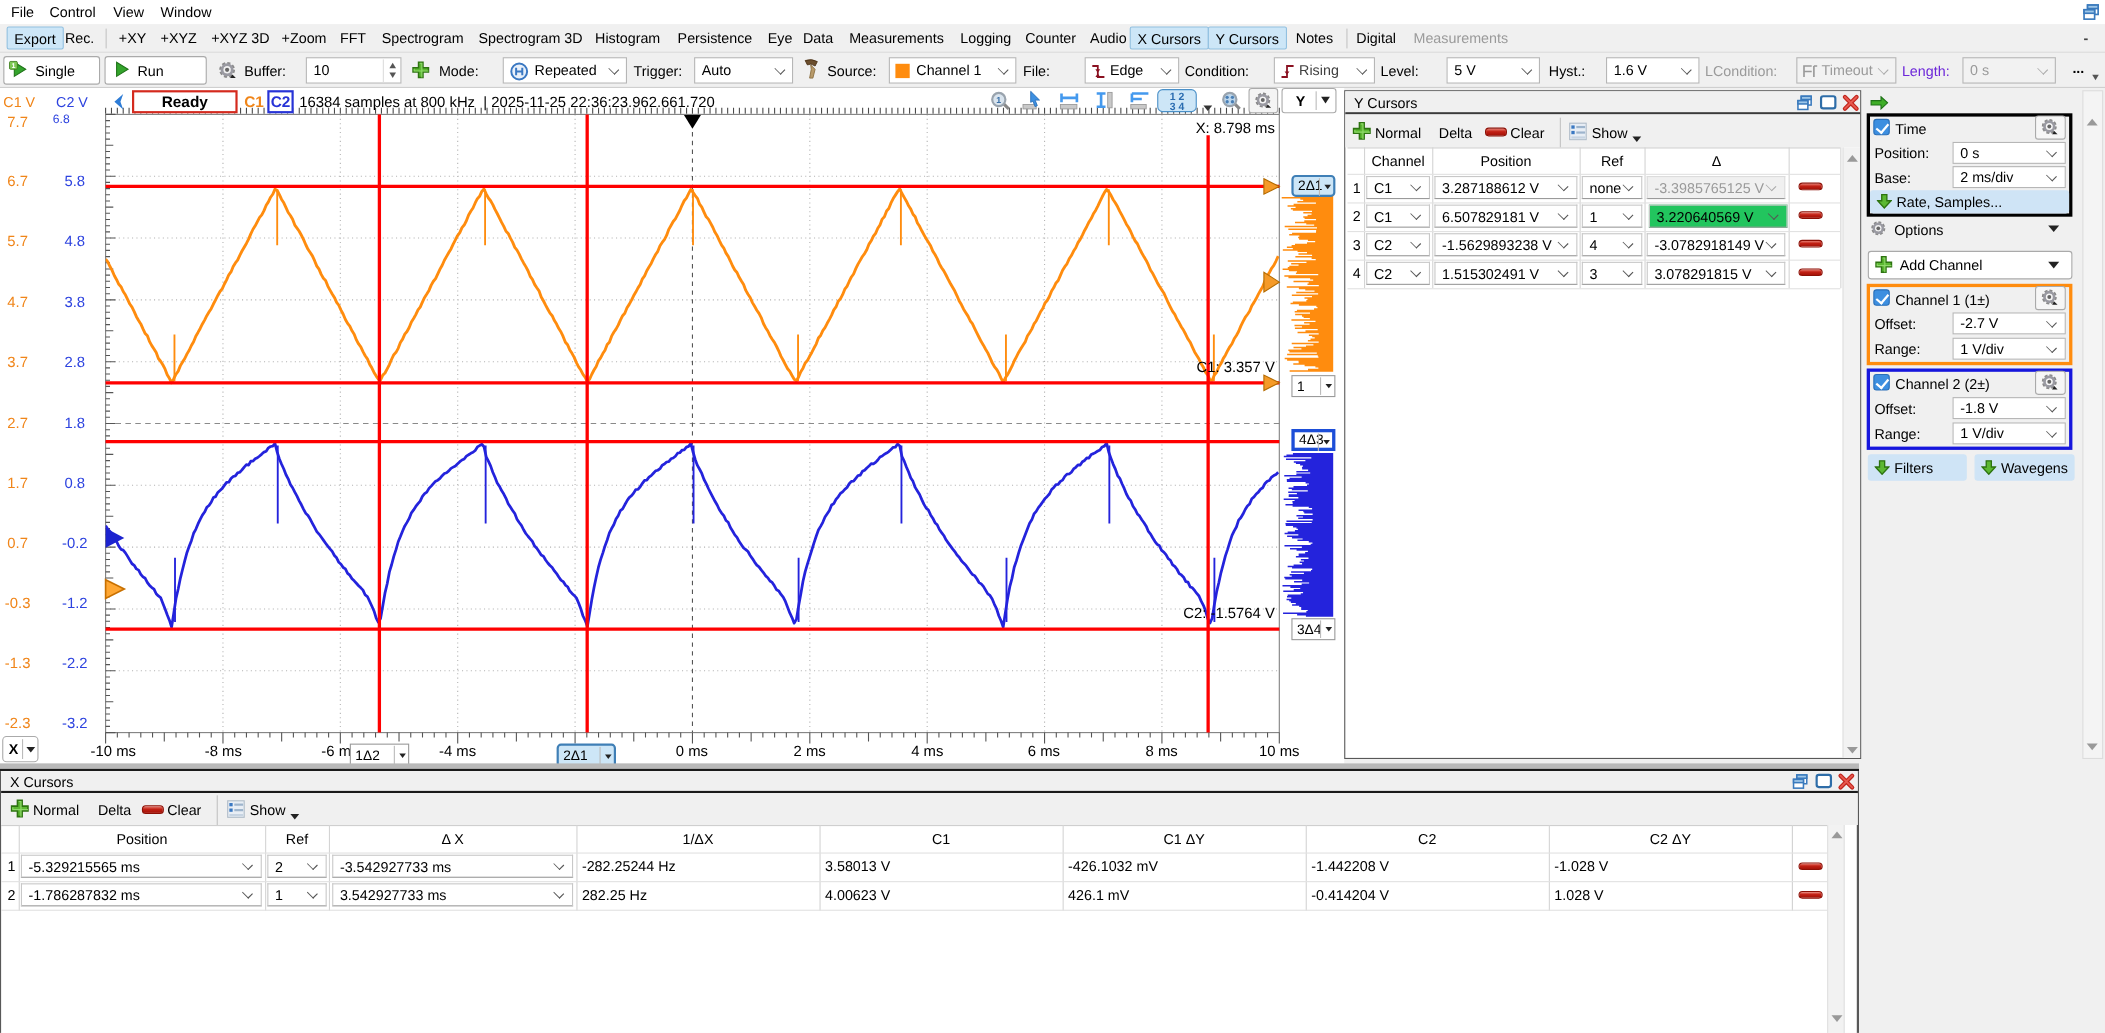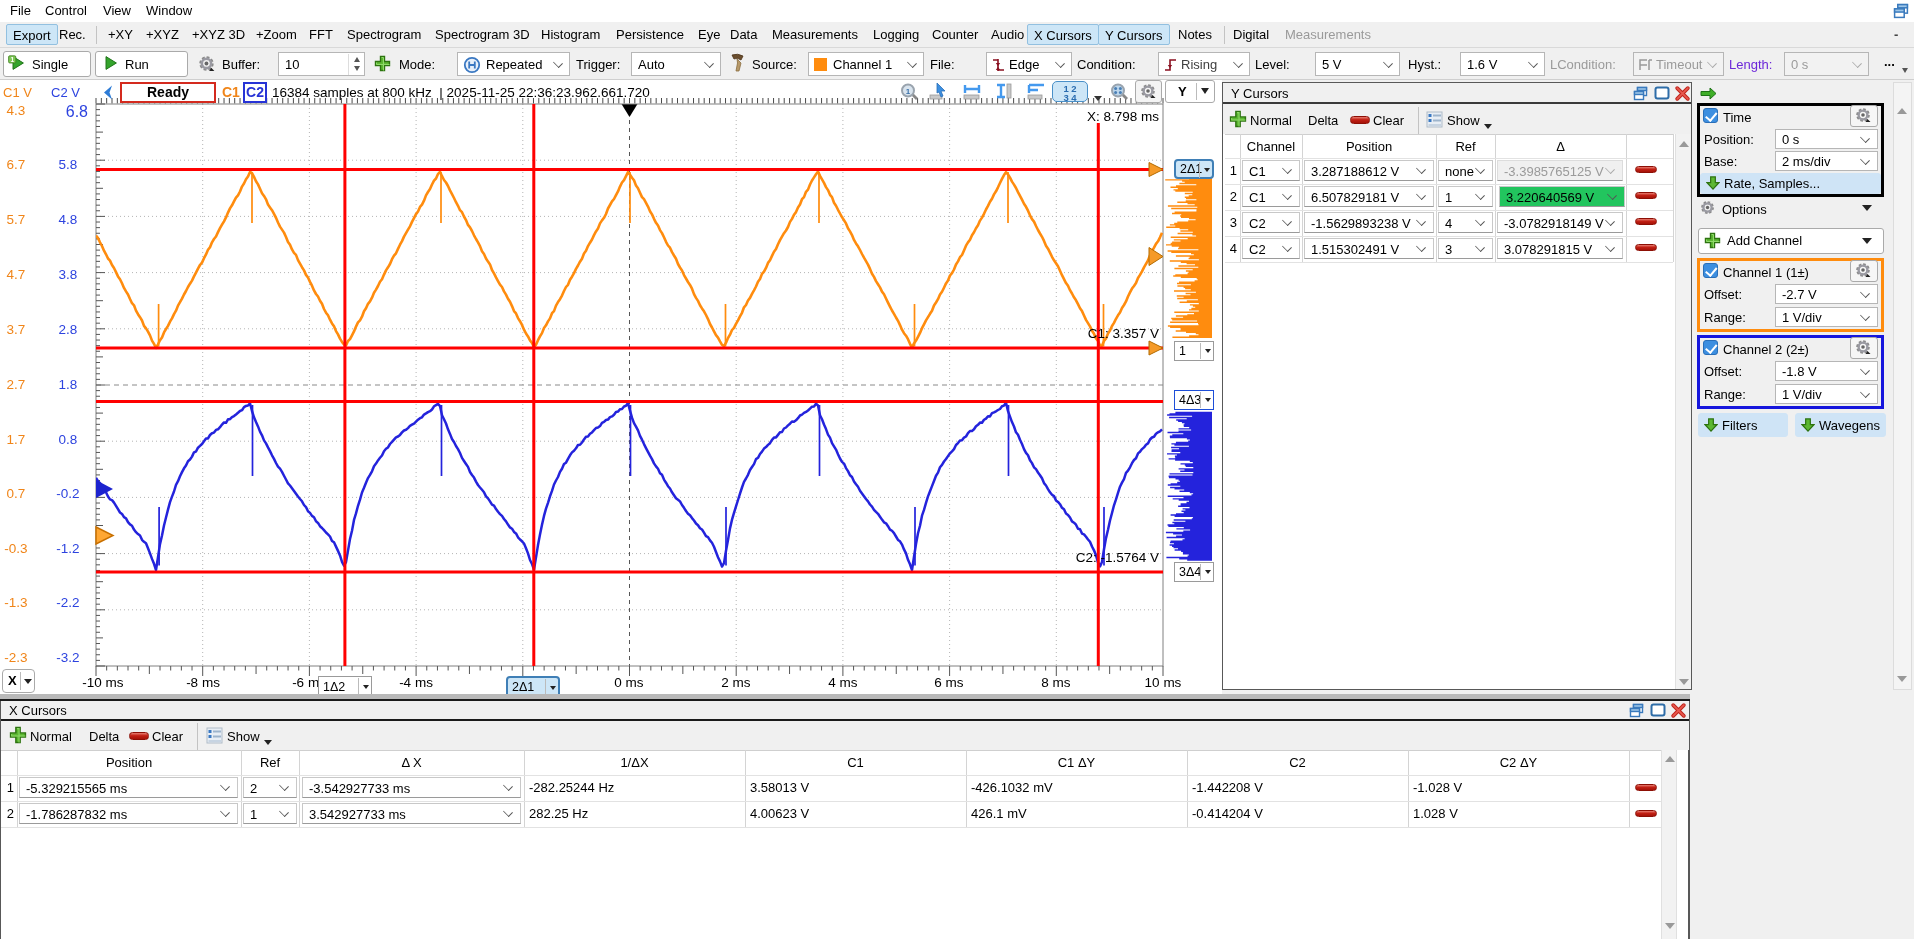--- a/index.html
+++ b/index.html
@@ -244,32 +244,32 @@
 <path d="M10,431 L27,439.5 L10,448 Z" fill="#ffa733" stroke="#c87000" stroke-width="1.5"></path>
 <path d="M1077,73.5 L1063,66.5 L1063,80.5 Z" fill="#f59a28" stroke="#b36b00" stroke-width="1"></path>
 <path d="M1077,160.5 L1063,151.5 L1063,169.5 Z" fill="#f59a28" stroke="#b36b00" stroke-width="1"></path>
 <path d="M1077,252 L1063,245 L1063,259 Z" fill="#f59a28" stroke="#b36b00" stroke-width="1"></path>
 <text x="1073" y="25" font-family="Liberation Sans, sans-serif" font-size="13.5" fill="#000" text-anchor="end">X: 8.798 ms</text>
 <text x="1073" y="242" font-family="Liberation Sans, sans-serif" font-size="13.5" fill="#000" text-anchor="end">C1: 3.357 V</text>
 <text x="1073" y="466" font-family="Liberation Sans, sans-serif" font-size="13.5" fill="#000" text-anchor="end">C2: -1.5764 V</text>
 <path d="M1103.1,82.5H1126 M1079.2,83.8H1126 M1096.1,85.0H1126 M1098.7,86.2H1126 M1093.4,87.5H1126 M1110.3,88.8H1126 M1090.0,90.0H1126 M1084.5,91.2H1126 M1091.8,92.5H1126 M1087.5,93.8H1126 M1089.3,95.0H1126 M1106.7,96.2H1126 M1098.8,97.5H1126 M1106.3,98.8H1126 M1102.7,100.0H1126 M1098.8,101.2H1126 M1100.0,102.5H1126 M1110.4,103.8H1126 M1099.7,105.0H1126 M1091.3,106.2H1126 M1101.5,107.5H1126 M1108.7,108.8H1126 M1081.9,110.0H1126 M1111.3,111.2H1126 M1085.2,112.5H1126 M1110.5,113.8H1126 M1110.4,115.0H1126 M1088.6,116.2H1126 M1086.0,117.5H1126 M1095.2,118.8H1126 M1094.1,120.0H1126 M1095.0,121.2H1126 M1103.0,122.5H1126 M1109.6,123.8H1126 M1102.2,125.0H1126 M1091.3,126.2H1126 M1088.2,127.5H1126 M1083.9,128.8H1126 M1089.3,130.0H1126 M1080.2,131.2H1126 M1093.6,132.5H1126 M1102.2,133.8H1126 M1094.4,135.0H1126 M1106.8,136.2H1126 M1091.6,137.5H1126 M1106.4,138.8H1126 M1110.1,140.0H1126 M1084.7,141.2H1126 M1101.7,142.5H1126 M1087.8,143.8H1126 M1094.5,145.0H1126 M1086.1,146.2H1126 M1084.7,147.5H1126 M1080.0,148.8H1126 M1085.7,150.0H1126 M1093.1,151.2H1126 M1092.1,152.5H1126 M1112.4,153.8H1126 M1081.6,155.0H1126 M1085.3,156.2H1126 M1105.0,157.5H1126 M1107.8,158.8H1126 M1089.9,160.0H1126 M1103.7,161.2H1126 M1102.6,162.5H1126 M1112.9,163.8H1126 M1083.8,165.0H1126 M1094.8,166.2H1126 M1100.6,167.5H1126 M1109.0,168.8H1126 M1092.4,170.0H1126 M1112.3,171.2H1126 M1088.4,172.5H1126 M1106.7,173.8H1126 M1099.9,175.0H1126 M1102.6,176.2H1126 M1101.6,177.5H1126 M1089.3,178.8H1126 M1087.2,180.0H1126 M1094.8,181.2H1126 M1110.7,182.5H1126 M1111.7,183.8H1126 M1108.6,185.0H1126 M1093.0,186.2H1126 M1091.0,187.5H1126 M1104.9,188.8H1126 M1091.4,190.0H1126 M1097.6,191.2H1126 M1099.1,192.5H1126 M1104.8,193.8H1126 M1088.0,195.0H1126 M1109.9,196.2H1126 M1099.6,197.5H1126 M1104.5,198.8H1126 M1090.8,200.0H1126 M1097.6,201.2H1126 M1091.2,202.5H1126 M1111.9,203.8H1126 M1100.8,205.0H1126 M1093.6,206.2H1126 M1112.8,207.5H1126 M1103.9,208.8H1126 M1106.9,210.0H1126 M1109.2,211.2H1126 M1105.4,212.5H1126 M1103.0,213.8H1126 M1112.8,215.0H1126 M1088.3,216.2H1126 M1108.0,217.5H1126 M1101.3,218.8H1126 M1089.9,220.0H1126 M1097.1,221.2H1126 M1085.2,222.5H1126 M1086.2,223.8H1126 M1111.1,225.0H1126 M1084.1,226.2H1126 M1112.0,227.5H1126 M1112.6,228.8H1126 M1081.9,230.0H1126 M1084.1,231.2H1126 M1094.5,232.5H1126 M1094.6,233.8H1126 M1089.7,235.0H1126 M1100.0,236.2H1126 M1109.8,237.5H1126 M1112.5,238.8H1126 M1103.1,240.0H1126 M1086.4,241.2H1126" stroke="#ff8c0e" stroke-width="1.35" fill="none"></path>
 <path d="M1089.4,316.5H1126 M1083.5,317.8H1126 M1081.1,319.0H1126 M1106.1,320.2H1126 M1083.1,321.5H1126 M1100.7,322.8H1126 M1090.2,324.0H1126 M1092.1,325.2H1126 M1095.9,326.5H1126 M1098.5,327.8H1126 M1097.6,329.0H1126 M1097.8,330.2H1126 M1103.2,331.5H1126 M1092.5,332.8H1126 M1105.1,334.0H1126 M1092.5,335.2H1126 M1081.5,336.5H1126 M1097.3,337.8H1126 M1086.3,339.0H1126 M1083.8,340.2H1126 M1083.9,341.5H1126 M1100.9,342.8H1126 M1103.9,344.0H1126 M1102.2,345.2H1126 M1089.9,346.5H1126 M1085.4,347.8H1126 M1088.4,349.0H1126 M1102.9,350.2H1126 M1085.1,351.5H1126 M1093.0,352.8H1126 M1085.6,354.0H1126 M1085.5,355.2H1126 M1094.3,356.5H1126 M1081.0,357.8H1126 M1090.9,359.0H1126 M1088.9,360.2H1126 M1089.2,361.5H1126 M1082.6,362.8H1126 M1089.1,364.0H1126 M1103.8,365.2H1126 M1106.8,366.5H1126 M1094.5,367.8H1126 M1098.8,369.0H1126 M1099.7,370.2H1126 M1107.3,371.5H1126 M1092.6,372.8H1126 M1098.5,374.0H1126 M1094.2,375.2H1126 M1107.3,376.5H1126 M1083.5,377.8H1126 M1106.5,379.0H1126 M1082.6,380.2H1126 M1082.9,381.5H1126 M1089.5,382.8H1126 M1092.6,384.0H1126 M1093.9,385.2H1126 M1091.2,386.5H1126 M1084.6,387.8H1126 M1081.8,389.0H1126 M1094.3,390.2H1126 M1084.1,391.5H1126 M1088.5,392.8H1126 M1098.2,394.0H1126 M1093.5,395.2H1126 M1103.8,396.5H1126 M1107.1,397.8H1126 M1105.5,399.0H1126 M1081.7,400.2H1126 M1097.5,401.5H1126 M1086.7,402.8H1126 M1092.7,404.0H1126 M1103.0,405.2H1126 M1100.5,406.5H1126 M1094.6,407.8H1126 M1094.6,409.0H1126 M1092.1,410.2H1126 M1103.5,411.5H1126 M1096.6,412.8H1126 M1099.4,414.0H1126 M1095.5,415.2H1126 M1097.7,416.5H1126 M1090.0,417.8H1126 M1084.6,419.0H1126 M1088.6,420.2H1126 M1106.9,421.5H1126 M1105.8,422.8H1126 M1087.7,424.0H1126 M1099.4,425.2H1126 M1086.4,426.5H1126 M1088.3,427.8H1126 M1081.5,429.0H1126 M1082.4,430.2H1126 M1097.8,431.5H1126 M1090.4,432.8H1126 M1104.1,434.0H1126 M1097.3,435.2H1126 M1079.9,436.5H1126 M1087.1,437.8H1126 M1096.0,439.0H1126 M1090.1,440.2H1126 M1080.6,441.5H1126 M1098.6,442.8H1126 M1096.5,444.0H1126 M1084.6,445.2H1126 M1084.0,446.5H1126 M1087.9,447.8H1126 M1083.6,449.0H1126 M1086.0,450.2H1126 M1087.5,451.5H1126 M1092.0,452.8H1126 M1088.6,454.0H1126 M1095.1,455.2H1126 M1096.9,456.5H1126 M1096.9,457.8H1126 M1102.8,459.0H1126 M1101.6,460.2H1126 M1080.4,461.5H1126 M1093.2,462.8H1126 M1101.2,464.0H1126" stroke="#2423dc" stroke-width="1.35" fill="none"></path>
 </svg>
-<div class="lbl" style="left:0;top:103px;width:32px;text-align:center;color:#f08519;font-size:13.5px">4.3</div>
+<div class="lbl" style="left:0;top:103px;width:32px;text-align:center;color:#f08519;font-size:13.5px">7.7</div>
 <div class="lbl" style="left:0;top:157px;width:32px;text-align:center;color:#f08519;font-size:13.5px">6.7</div>
 <div class="lbl" style="left:0;top:212px;width:32px;text-align:center;color:#f08519;font-size:13.5px">5.7</div>
 <div class="lbl" style="left:0;top:267px;width:32px;text-align:center;color:#f08519;font-size:13.5px">4.7</div>
 <div class="lbl" style="left:0;top:322px;width:32px;text-align:center;color:#f08519;font-size:13.5px">3.7</div>
 <div class="lbl" style="left:0;top:377px;width:32px;text-align:center;color:#f08519;font-size:13.5px">2.7</div>
 <div class="lbl" style="left:0;top:432px;width:32px;text-align:center;color:#f08519;font-size:13.5px">1.7</div>
 <div class="lbl" style="left:0;top:486px;width:32px;text-align:center;color:#f08519;font-size:13.5px">0.7</div>
 <div class="lbl" style="left:0;top:541px;width:32px;text-align:center;color:#f08519;font-size:13.5px">-0.3</div>
 <div class="lbl" style="left:0;top:595px;width:32px;text-align:center;color:#f08519;font-size:13.5px">-1.3</div>
 <div class="lbl" style="left:0;top:650px;width:32px;text-align:center;color:#f08519;font-size:13.5px">-2.3</div>
-<div class="lbl" style="left:48px;top:103px;width:40px;text-align:right;color:#2d43df;font-size:16px">6.8</div>
+<div class="lbl" style="left:48px;top:103px;width:40px;text-align:left;color:#2d43df;font-size:11px">6.8</div>
 <div class="lbl" style="left:48px;top:157px;width:40px;text-align:center;color:#2d43df;font-size:13.5px">5.8</div>
 <div class="lbl" style="left:48px;top:212px;width:40px;text-align:center;color:#2d43df;font-size:13.5px">4.8</div>
 <div class="lbl" style="left:48px;top:267px;width:40px;text-align:center;color:#2d43df;font-size:13.5px">3.8</div>
 <div class="lbl" style="left:48px;top:322px;width:40px;text-align:center;color:#2d43df;font-size:13.5px">2.8</div>
 <div class="lbl" style="left:48px;top:377px;width:40px;text-align:center;color:#2d43df;font-size:13.5px">1.8</div>
 <div class="lbl" style="left:48px;top:432px;width:40px;text-align:center;color:#2d43df;font-size:13.5px">0.8</div>
 <div class="lbl" style="left:48px;top:486px;width:40px;text-align:center;color:#2d43df;font-size:13.5px">-0.2</div>
 <div class="lbl" style="left:48px;top:541px;width:40px;text-align:center;color:#2d43df;font-size:13.5px">-1.2</div>
 <div class="lbl" style="left:48px;top:595px;width:40px;text-align:center;color:#2d43df;font-size:13.5px">-2.2</div>
 <div class="lbl" style="left:48px;top:650px;width:40px;text-align:center;color:#2d43df;font-size:13.5px">-3.2</div>
@@ -300,21 +300,21 @@
 <div class="ab" style="left:1174px;top:159px;width:40px;height:20px;background:#cde6f7;border:2px solid #3f7fb6;border-radius:4px;">
     <span class="lbl" style="left:4px;top:50%;transform:translateY(-50%);font-size:12.5px">2Δ1</span>
     <div class="sep" style="right:12px;top:1px;height:16px;background:#bbb"></div>
     <span class="tri-d" style="right:2px;top:7px;border-left-width:3.5px;border-right-width:3.5px;border-top-width:4.5px;border-top-color:#222"></span>
   </div>
 <div class="ab" style="left:1174px;top:341px;width:40px;height:20px;background:#fff;border:1px solid #9a9a9a;">
     <span class="lbl" style="left:4px;top:50%;transform:translateY(-50%);font-size:12.5px">1</span>
     <div class="sep" style="right:12px;top:1px;height:16px;background:#bbb"></div>
     <span class="tri-d" style="right:2px;top:7px;border-left-width:3.5px;border-right-width:3.5px;border-top-width:4.5px;border-top-color:#222"></span>
   </div>
-<div class="ab" style="left:1174px;top:390px;width:40px;height:20px;background:#fff;border:1px solid #1d4ed8;">
+<div class="ab" style="left:1174px;top:390px;width:40px;height:20px;background:#fff;border:3px solid #1d4ed8;">
     <span class="lbl" style="left:4px;top:50%;transform:translateY(-50%);font-size:12.5px">4Δ3</span>
     <div class="sep" style="right:12px;top:1px;height:16px;background:#bbb"></div>
     <span class="tri-d" style="right:2px;top:7px;border-left-width:3.5px;border-right-width:3.5px;border-top-width:4.5px;border-top-color:#222"></span>
   </div>
 <div class="ab" style="left:1174px;top:562px;width:40px;height:20px;background:#fff;border:1px solid #9a9a9a;">
     <span class="lbl" style="left:4px;top:50%;transform:translateY(-50%);font-size:12.5px">3Δ4</span>
     <div class="sep" style="right:12px;top:1px;height:16px;background:#bbb"></div>
     <span class="tri-d" style="right:2px;top:7px;border-left-width:3.5px;border-right-width:3.5px;border-top-width:4.5px;border-top-color:#222"></span>
   </div>
 <div class="ab" style="left:1222px;top:82px;width:470px;height:608px;background:#fff;border:1px solid #585858">

